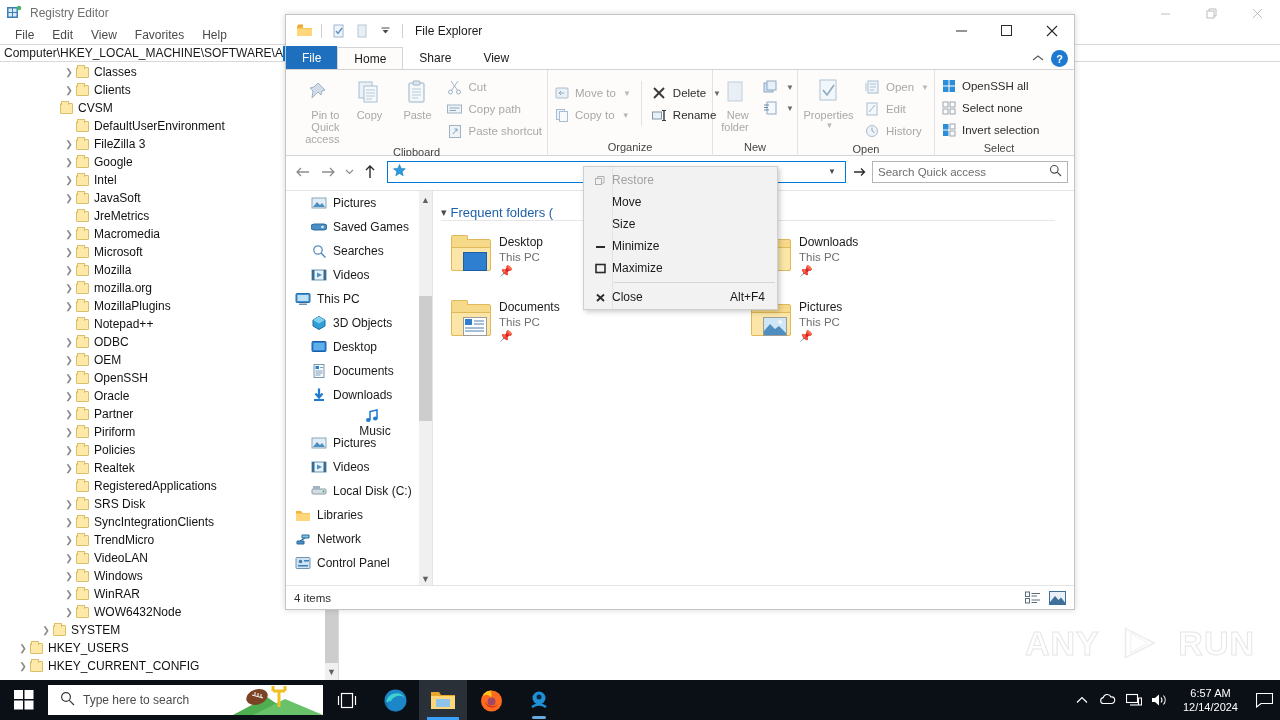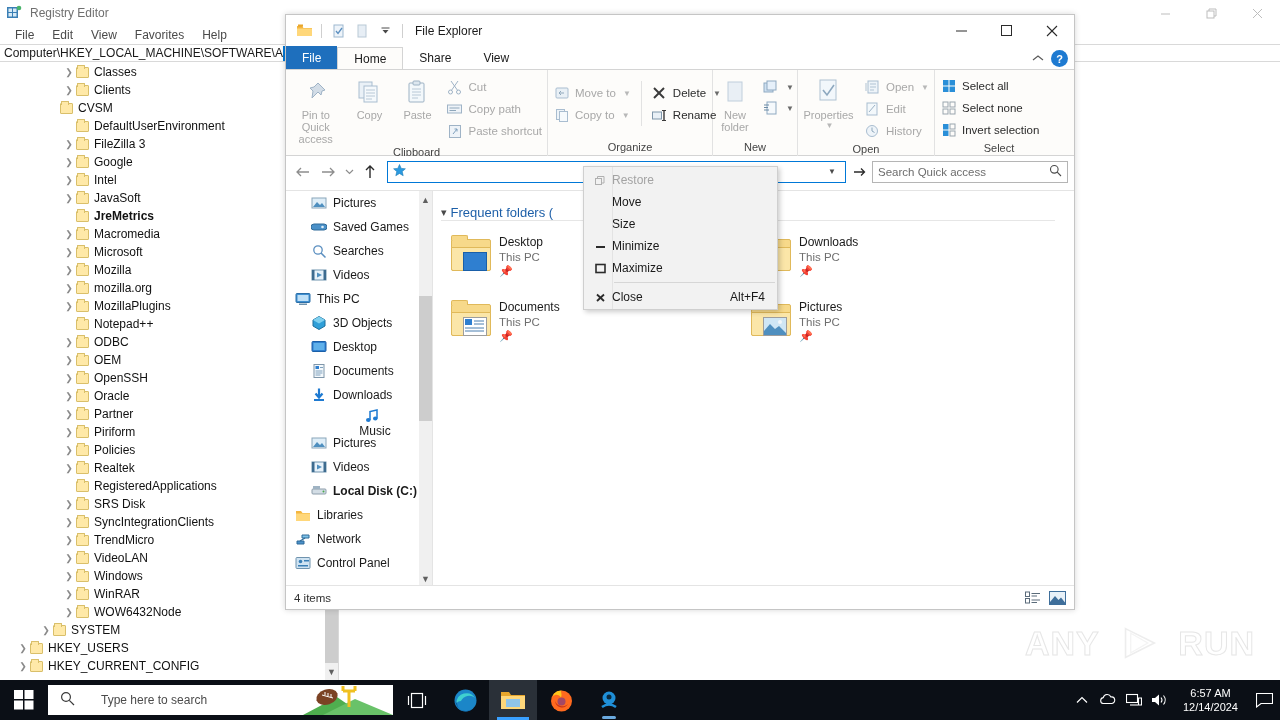--- a/index.html
+++ b/index.html
@@ -93,21 +93,21 @@
   #fe-ribbon { height:87px; background:#fdfcfa; border-top:1px solid #d4d4d4;
     border-bottom:1px solid #d4d4d4; display:flex; position:relative; }
   .rb-group { height:87px; position:relative; display:flex; flex-direction:column;
      border-right:1px solid #e2e2e2; }
   .rb-group-body { flex:1; display:flex; align-items:flex-start; padding-top:5px; }
   .rb-group-label { height:17px; font-size:11px; color:#444; text-align:center;
      line-height:15px; }
   .rb-big { width:auto; min-width:48px; padding:0 6px; display:flex;
      flex-direction:column; align-items:center; justify-content:flex-start; }
   .rb-big-ico { height:34px; display:flex; align-items:center; justify-content:center; }
-  .rb-big-lb { font-size:11px; text-align:center; line-height:12px; color:#2b2b2b; }
+  .rb-big-lb { font-size:11px; text-align:right; line-height:12px; color:#2b2b2b; }
   .rb-big-lb.dis { color:#a8a8a8; }
   .rb-small-col { display:flex; flex-direction:column; justify-content:flex-start;
      padding-top:1px; }
   .rb-small { height:22px; display:flex; align-items:center; gap:5px; padding:0 5px;
      font-size:11.5px; color:#2b2b2b; white-space:nowrap; }
   .rb-small.dis { color:#a8a8a8; }
   .rb-small-ico { width:17px; height:17px; display:flex; align-items:center;
      justify-content:center; }
   .caret { font-size:8px; color:#6b6b6b; margin-left:2px; }
   .caret.dis { color:#b8b8b8; }
@@ -192,22 +192,22 @@
   .cm-accel { padding-right:12px; font-size:12px; color:#1a1a1a; }
   .cm-sep { height:1px; background:#d6d6d6; margin:3px 2px 3px 30px; }
   #cm-leftbar { position:absolute; left:0; top:0; width:29px; height:100%;
      background:#f2f2f2; border-right:1px solid #e3e3e3; }
 
   
   #taskbar { position:absolute; left:0; bottom:0; width:1280px; height:40px;
      background:#0b0f16; display:flex; align-items:center; z-index:90; }
   #start-btn { width:48px; height:40px; display:flex; align-items:center;
      justify-content:center; }
-  #tb-search { width:345px; height:30px; background:#ffffff; display:flex;
-     align-items:center; padding-left:12px; gap:26px; position:relative;
+  #tb-search { width:275px; height:30px; background:#ffffff; display:flex;
+     align-items:center; padding-left:12px; gap:8px; position:relative;
      overflow:hidden; }
   #tb-search-ph { font-size:12px; color:#4b4b4b; }
   #tb-taskview { width:48px; height:40px; display:flex; align-items:center;
      justify-content:center; }
   .tb-app { width:48px; height:40px; display:flex; align-items:center;
      justify-content:center; position:relative; }
   .tb-app.active { background:#2a3038; }
   .tb-app.active::after { content:""; position:absolute; left:8px; bottom:0;
      width:32px; height:3px; background:#39a0ff; }
   .tb-app.open::after { content:""; position:absolute; left:17px; bottom:1px;
@@ -310,21 +310,21 @@
         <div class="reg-row" style="padding-left: 62px;">
           <span class="reg-arrow">❯</span>
           <span class="reg-folder"></span>
           <span>Intel</span>
         </div>
         <div class="reg-row" style="padding-left: 62px;">
           <span class="reg-arrow">❯</span>
           <span class="reg-folder"></span>
           <span>JavaSoft</span>
         </div>
-        <div class="reg-row" style="padding-left: 62px; font-weight: bold;">
+        <div class="reg-row" style="padding-left: 62px;">
           <span class="reg-arrow"></span>
           <span class="reg-folder"></span>
           <span>JreMetrics</span>
         </div>
         <div class="reg-row" style="padding-left: 62px;">
           <span class="reg-arrow">❯</span>
           <span class="reg-folder"></span>
           <span>Macromedia</span>
         </div>
         <div class="reg-row" style="padding-left: 62px;">
@@ -757,21 +757,21 @@
           <div class="rb-small-col">
             <div class="rb-small">
               <span class="rb-small-ico">
                 <svg width="14" height="14" viewBox="0 0 14 14">
                   <rect x="1" y="1" width="5.5" height="5.5" fill="#2a8fd8"></rect>
                   <rect x="7.5" y="1" width="5.5" height="5.5" fill="#2a8fd8"></rect>
                   <rect x="1" y="7.5" width="5.5" height="5.5" fill="#2a8fd8"></rect>
                   <rect x="7.5" y="7.5" width="5.5" height="5.5" fill="#2a8fd8"></rect>
                 </svg>
               </span>
-              <span>Select all</span>
+              <span>OpenSSH all</span>
             </div>
             <div class="rb-small">
               <span class="rb-small-ico">
                 <svg width="14" height="14" viewBox="0 0 14 14">
                   <rect x="1" y="1" width="5" height="5" fill="none" stroke="#9aa5ae"></rect>
                   <rect x="8" y="1" width="5" height="5" fill="none" stroke="#9aa5ae"></rect>
                   <rect x="1" y="8" width="5" height="5" fill="none" stroke="#9aa5ae"></rect>
                   <rect x="8" y="8" width="5" height="5" fill="none" stroke="#9aa5ae"></rect>
                 </svg>
               </span>
@@ -955,21 +955,21 @@
             <span class="nav-ico">
               <svg width="16" height="16" viewBox="0 0 16 16">
                 <rect x="1" y="3" width="14" height="10" fill="#e7f2fa" stroke="#6f93ae"></rect>
                 <rect x="1" y="3" width="2.5" height="10" fill="#3d6b8f"></rect>
                 <rect x="12.5" y="3" width="2.5" height="10" fill="#3d6b8f"></rect>
                 <path d="M6 5.5 L11 8 L6 10.5 Z" fill="#4f8fbf"></path>
               </svg>
             </span>
             <span>Videos</span>
           </div>
-          <div class="nav-row" style="padding-left: 24px; font-weight: bold;">
+          <div class="nav-row" style="padding-left: 24px;">
             <span class="nav-ico">
               <svg width="16" height="16" viewBox="0 0 16 16">
                 <rect x="1" y="6" width="14" height="5" rx="1" fill="#d3dde5" stroke="#8d9daa"></rect>
                 <rect x="2" y="3" width="7" height="3" fill="#9fb3c3"></rect>
                 <circle cx="12.5" cy="8.5" r="1" fill="#4aa84a"></circle>
               </svg>
             </span>
             <span>Local Disk (C:)</span>
           </div>
           <div class="nav-row" style="padding-left: 8px;">

